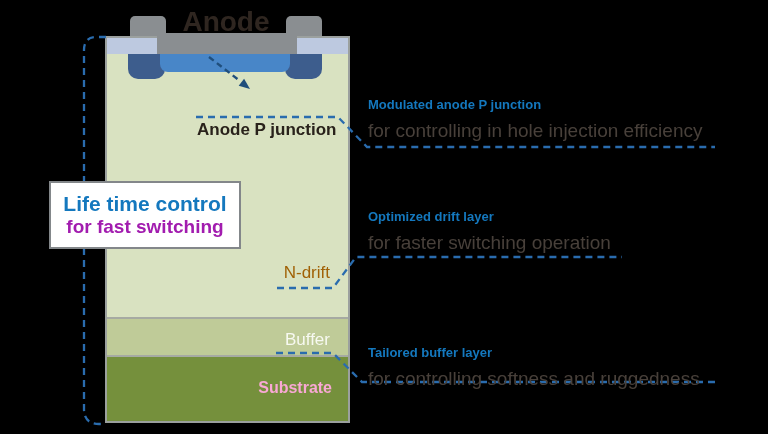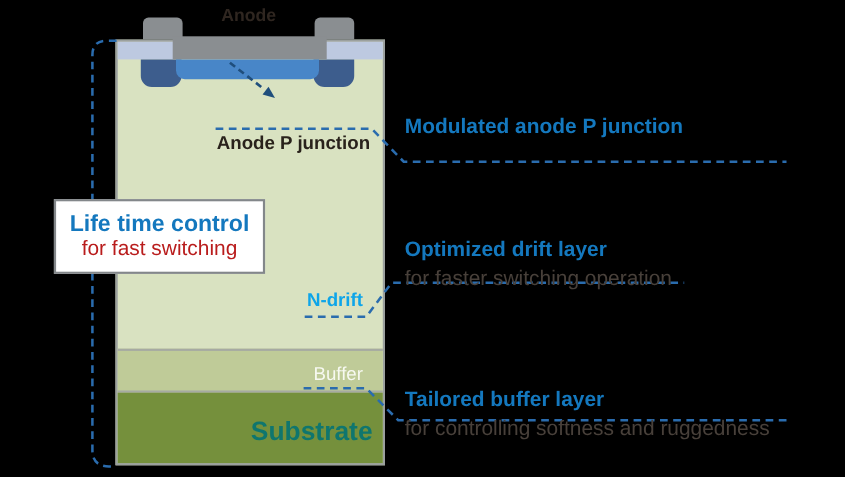--- a/index.html
+++ b/index.html
@@ -42,40 +42,40 @@
   .well-right{left:285px;}
   .p-junction-strip{
     position:absolute;left:160px;top:54px;width:130px;height:18px;background:#4886c8;
     border-radius:0 0 8px 8px;z-index:3;
   }
   
   .connectors{position:absolute;left:0;top:0;width:768px;height:434px;z-index:4;}
   
   .lbl{position:absolute;z-index:5;white-space:nowrap;}
   .anode-label{left:180px;top:6px;width:92px;text-align:center;
-    color:#2f2620;font-size:16px;font-weight:bold;}
+    color:#2f2620;font-size:28px;font-weight:bold;}
   .apj-label{left:197px;top:91px;color:#29221b;font-size:17px;font-weight:bold;margin-top:29px;}
   .ndrift-label{left:250px;top:263px;width:80px;text-align:right;
-    color:#0ea5e9;font-size:17px;font-weight:bold;}
+    color:#a16207;font-size:17px;font-weight:normal;}
   .buffer-label{left:250px;top:330px;width:80px;text-align:right;
     color:#f7f9f1;font-size:17px;}
   .substrate-label{left:228px;top:379px;width:104px;text-align:right;
-    color:#0f766e;font-size:24px;font-weight:bold;}
+    color:#f9a8d4;font-size:16px;font-weight:bold;}
   
   .callout-box{
     position:absolute;left:49px;top:181px;width:192px;height:68px;background:#ffffff;
     border:2px solid #83878a;box-sizing:border-box;z-index:6;
     display:flex;flex-direction:column;justify-content:center;align-items:center;
   }
   .callout-title{color:#1478be;font-size:21px;font-weight:bold;line-height:1.2;}
-  .callout-sub{color:#b91c1c;font-size:19px;line-height:1.2;}
+  .callout-sub{color:#a21caf;font-size:19px;line-height:1.2;font-weight:bold;}
   
   .annotation{position:absolute;left:368px;z-index:5;white-space:nowrap;}
   .ann-1{top:92px;} .ann-2{top:204px;text-decoration:underline;} .ann-3{top:340px;}
-  .ann-title{color:#1478be;font-size:19px;font-weight:bold;line-height:26px;margin-top:11px;}
+  .ann-title{color:#1478be;font-size:13px;font-weight:bold;line-height:26px;}
   .ann-sub{color:#48403a;font-size:19px;line-height:26px;}
 </style>
 </head>
 <body>
 
 <div class="canvas">
 
   <div class="device-body">
     <div class="buffer-layer"></div>
     <div class="substrate-layer"></div>
@@ -110,20 +110,21 @@
   <div class="lbl buffer-label">Buffer</div>
   <div class="lbl substrate-label">Substrate</div>
 
   <div class="callout-box">
     <div class="callout-title">Life time control</div>
     <div class="callout-sub">for fast switching</div>
   </div>
 
   <div class="annotation ann-1">
     <div class="ann-title">Modulated anode P junction</div>
+    <div class="ann-sub">for controlling in hole injection efficiency</div>
   </div>
   <div class="annotation ann-2">
     <div class="ann-title">Optimized drift layer</div>
     <div class="ann-sub">for faster switching operation</div>
   </div>
   <div class="annotation ann-3">
     <div class="ann-title">Tailored buffer layer</div>
     <div class="ann-sub">for controlling softness and ruggedness</div>
   </div>
 

